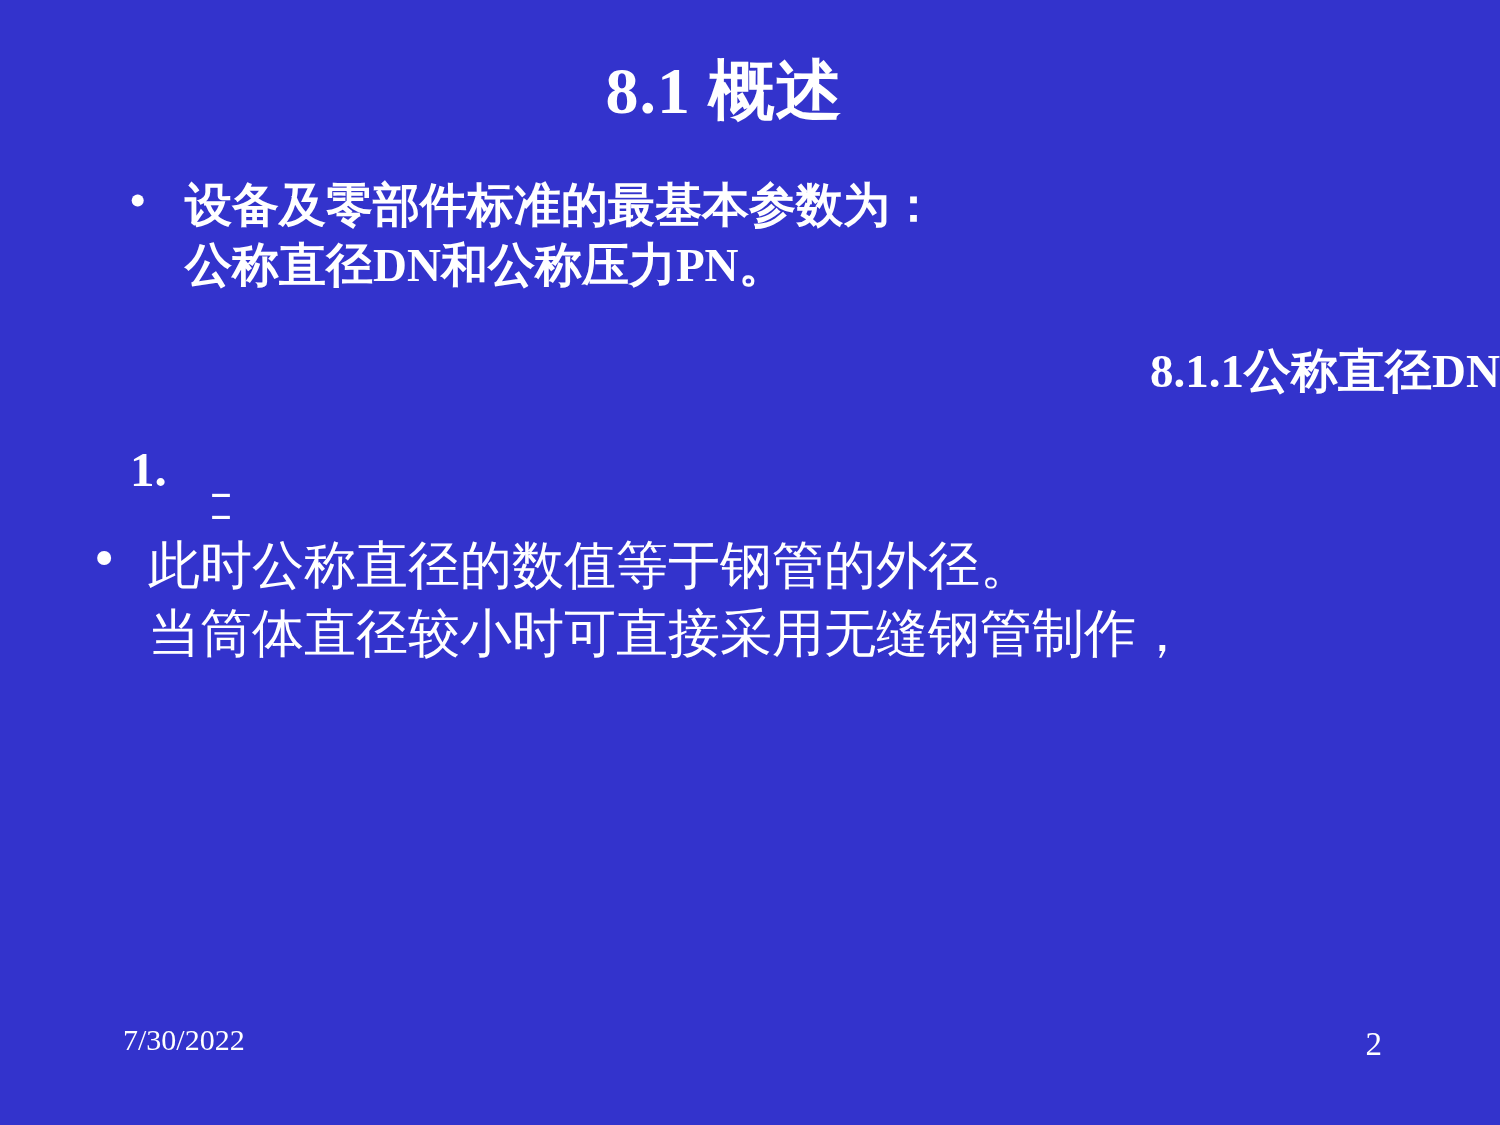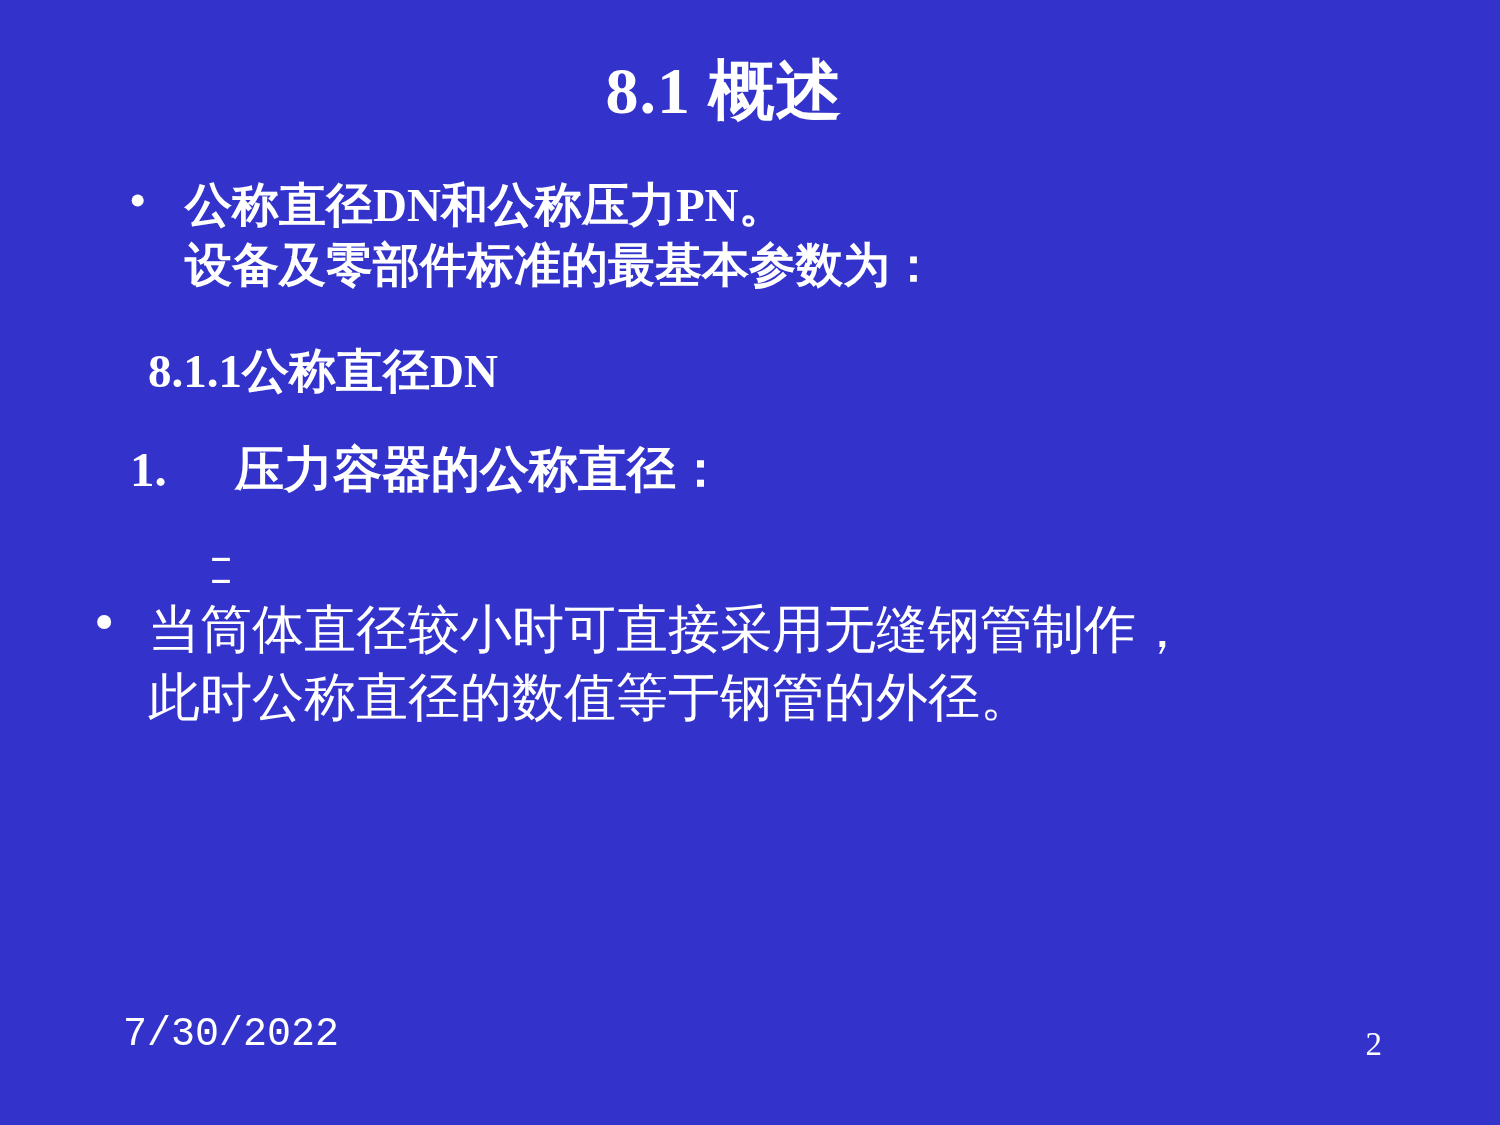--- a/index.html
+++ b/index.html
@@ -104,22 +104,22 @@
   .gap-a { height: 46px; }
   .gap-b { height: 36px; }
   .gap-c { height: 26px; }
   .gap-d { height: 22px; }
   .gap-e { height: 46px; }
 
   .footer-date {
     position: absolute;
     left: 123px;
     bottom: 68px;
-    font-size: 40px;
-    font-family: Liberation Mono, monospace;
+    font-size: 30px;
+    font-family: Liberation Serif, serif;
     color: #ffffff;
   }
   .footer-page {
     position: absolute;
     right: 118px;
     bottom: 62px;
     font-size: 33px;
     font-family: "Liberation Serif", serif;
     color: #ffffff;
   }
@@ -128,53 +128,52 @@
 <body>
 
 <div class="slide">
 
   <div class="slide-title">8.1 概述</div>
 
   <div class="body-block">
 
     <div class="lvl1">
       <span class="bullet">•</span>
+      <div>设备及零部件标准的最基本参数为：</div>
       <div>公称直径DN和公称压力PN。</div>
-      <div>设备及零部件标准的最基本参数为：</div>
     </div>
 
     <div class="gap-a"></div>
 
-    <div class="plain-line" style="padding-left:148px;">8.1.1公称直径DN</div>
+    <div class="plain-line" style="padding-left:148px;text-align:right;">8.1.1公称直径DN</div>
 
     <div class="gap-b"></div>
 
     <div class="numbered">
       <span class="num">1.</span>
-      <span>压力容器的公称直径：</span>
     </div>
 
     <div class="gap-c"></div>
 
     <div class="dash-item">
       <span class="dash">–</span>
     </div>
 
     <div class="gap-d"></div>
 
     <div class="dash-item">
       <span class="dash">–</span>
     </div>
 
     <div class="gap-e"></div>
 
     <div class="lvl1-big">
       <span class="bullet">•</span>
+      <div>此时公称直径的数值等于钢管的外径。</div>
       <div>当筒体直径较小时可直接采用无缝钢管制作，</div>
-      <div>此时公称直径的数值等于钢管的外径。</div>
     </div>
 
   </div>
 
   <div class="footer-date">7/30/2022</div>
   <div class="footer-page">2</div>
 
 </div>
 
 </body></html>

